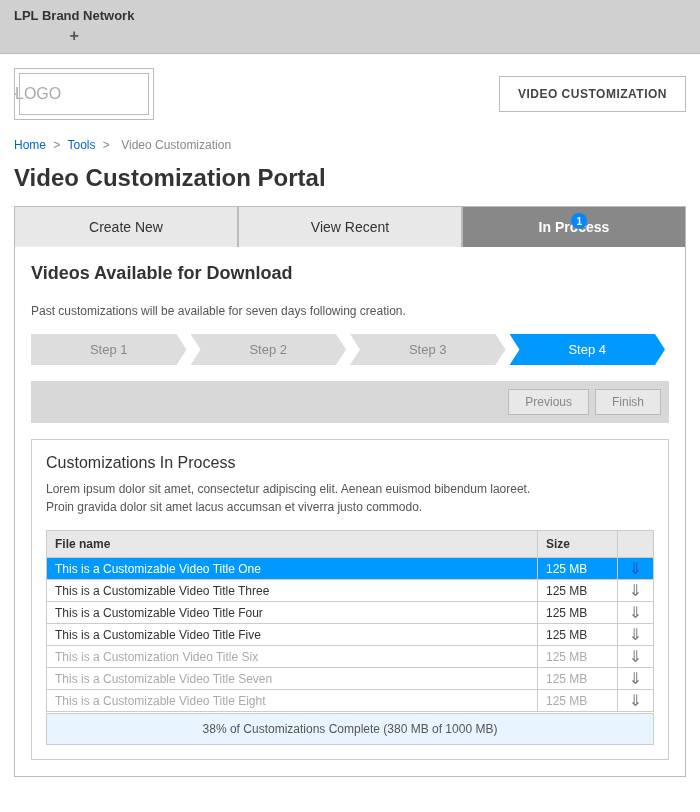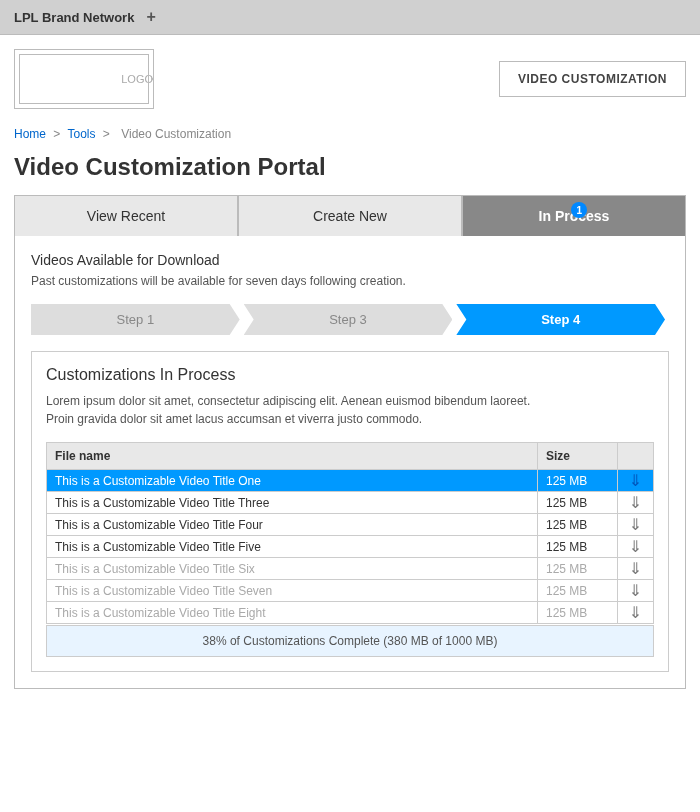--- a/index.html
+++ b/index.html
@@ -7,43 +7,43 @@
 
     
     .top-bar {
       background: #d0d0d0;
       display: flex;
       justify-content: space-between;
       align-items: center;
       padding: 8px 14px;
       border-bottom: 1px solid #bbb;
     }
-    .top-bar-left { display: flex; align-items: center; gap: 12px; font-weight: bold; font-size: 13px; }
+    .top-bar-left { display: flex; align-items: center; gap: 4px; font-weight: bold; font-size: 13px; flex-direction: column; }
     .plus-icon { font-size: 16px; font-weight: bold; color: #555; cursor: pointer; }
     .top-bar-right { font-size: 13px; color: #333; }
     .top-bar-right a { color: #333; text-decoration: none; }
     .top-bar-right span { margin: 0 4px; color: #888; }
 
     
     .logo-bar {
       display: flex;
       justify-content: space-between;
       align-items: center;
       padding: 14px 14px;
       background: #fff;
     }
     .logo-box {
       border: 1px solid #bbb;
       width: 140px;
-      height: 60px;
-      display: flex;
-      align-items: center;
-      justify-content: flex-end;
+      height: 52px;
+      display: flex;
+      align-items: center;
+      justify-content: flex-start;
       color: #aaa;
-      font-size: 11px;
+      font-size: 16px;
       position: relative;
     }
     .logo-box::before, .logo-box::after {
       content: '';
       position: absolute;
       border: 1px solid #bbb;
     }
     .logo-box::before { top: 4px; left: 4px; right: 4px; bottom: 4px; }
     .video-cust-btn {
       border: 1px solid #bbb;
@@ -114,23 +114,23 @@
     
     .main-content {
       margin: 0 14px;
       border: 1px solid #bbb;
       border-top: none;
       padding: 16px;
       background: #fff;
     }
 
     .section-title {
-      font-size: 14px;
-      font-weight: normal;
-      margin-bottom: 6px;
+      font-size: 18px;
+      font-weight: bold;
+      margin-bottom: 20px;
     }
     .section-desc {
       font-size: 12px;
       color: #555;
       margin-bottom: 16px;
     }
 
     
     .steps {
       display: flex;
@@ -149,21 +149,21 @@
       margin-right: 4px;
       clip-path: polygon(0 0, calc(100% - 10px) 0, 100% 50%, calc(100% - 10px) 100%, 0 100%, 10px 50%);
     }
     .step:first-child {
       clip-path: polygon(0 0, calc(100% - 10px) 0, 100% 50%, calc(100% - 10px) 100%, 0 100%);
     }
     .step.active {
       background: #0099ff;
       color: #fff;
       clip-path: polygon(0 0, calc(100% - 10px) 0, 100% 50%, calc(100% - 10px) 100%, 0 100%, 10px 50%);
-      font-weight: bold;
+      font-weight: normal;
     }
 
     
     .nav-buttons {
       display: flex;
       justify-content: flex-end;
       gap: 6px;
       padding: 8px;
       background: #d8d8d8;
       margin-bottom: 16px;
@@ -266,48 +266,55 @@
   <span>&gt;</span>
   <a href="#">Tools</a>
   <span>&gt;</span>
   <span>Video Customization</span>
 </div>
 
 <h1 class="page-title">Video Customization Portal</h1>
 
 <div class="tabs">
   <div class="tab">
+    <span>Create New</span>
+  </div>
+  <div class="tab">
     <span>View Recent</span>
-  </div>
-  <div class="tab">
-    <span>Create New</span>
   </div>
   <div class="tab active">
     <span>In Process</span>
     <div class="tab-badge">1</div>
   </div>
 </div>
 
 <div class="main-content">
 
   <div class="section-title">Videos Available for Download</div>
   <div class="section-desc">Past customizations will be available for seven days following creation.</div>
 
   <div class="steps">
     <div class="step">
       <span>Step 1</span>
+    </div>
+    <div class="step">
+      <span>Step 2</span>
     </div>
     <div class="step">
       <span>Step 3</span>
     </div>
     <div class="step active">
       <span>Step 4</span>
     </div>
   </div>
 
+  <div class="nav-buttons">
+    <button class="nav-btn">Previous</button>
+    <button class="nav-btn">Finish</button>
+  </div>
 
   <div class="custom-box">
     <div class="custom-box-title">Customizations In Process</div>
     <div class="custom-box-desc">Lorem ipsum dolor sit amet, consectetur adipiscing elit. Aenean euismod bibendum laoreet.<br>Proin gravida dolor sit amet lacus accumsan et viverra justo commodo.</div>
 
     <table class="file-table">
       <thead>
         <tr>
           <th class="col-file">File name</th>
           <th class="col-size">Size</th>
@@ -329,21 +336,21 @@
             <td class="col-file">This is a Customizable Video Title Four</td>
             <td class="col-size">125 MB</td>
             <td class="col-dl"><span class="dl-icon">⇓</span></td>
           </tr>
           <tr class="normal">
             <td class="col-file">This is a Customizable Video Title Five</td>
             <td class="col-size">125 MB</td>
             <td class="col-dl"><span class="dl-icon">⇓</span></td>
           </tr>
           <tr class="muted">
-            <td class="col-file">This is a Customizable Video Title Six</td>
+            <td class="col-file">This is a Customization Video Title Six</td>
             <td class="col-size">125 MB</td>
             <td class="col-dl"><span class="dl-icon">⇓</span></td>
           </tr>
           <tr class="muted">
             <td class="col-file">This is a Customizable Video Title Seven</td>
             <td class="col-size">125 MB</td>
             <td class="col-dl"><span class="dl-icon">⇓</span></td>
           </tr>
           <tr class="muted">
             <td class="col-file">This is a Customizable Video Title Eight</td>

